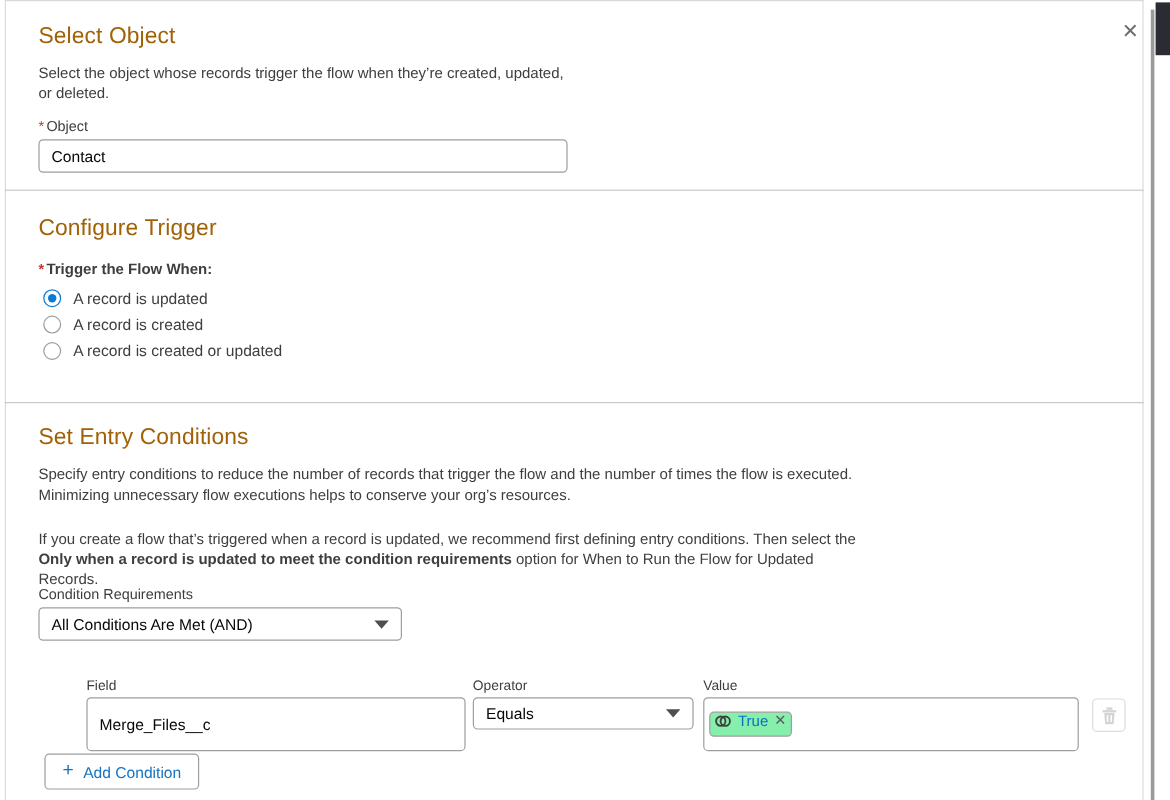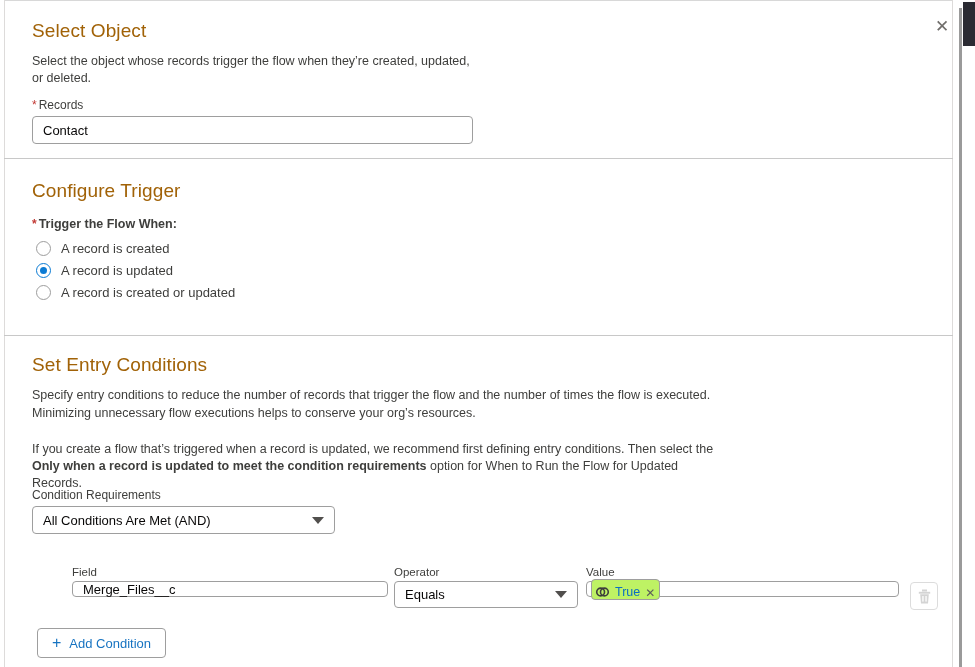--- a/index.html
+++ b/index.html
@@ -137,21 +137,21 @@
   .req-star {
     color: #c23934;
     font-size: 12px;
     margin-right: 2px;
   }
   .input-box {
     box-sizing: border-box;
     border: 1px solid #9e9e9e;
     border-radius: 4px;
     background: #ffffff;
-    height: 16px;
+    height: 45px;
     font-size: 13px;
     color: #080707;
     padding: 0 10px;
     display: flex;
     align-items: center;
     font-family: "Liberation Sans", sans-serif;
     outline: none;
   }
   .select-box {
     box-sizing: border-box;
@@ -224,26 +224,26 @@
 
   
   .cond-col-label {
     font-size: 11.5px;
     color: #3e3e3c;
     margin-bottom: 3px;
     display: block;
   }
   .pill {
     display: inline-flex;
-    align-items: flex-end;
+    align-items: flex-start;
     border: 1px solid #9e9e9e;
     border-radius: 4px;
     height: 21px;
     padding: 0 4px 0 3px;
-    background: #bef264;
+    background: #86efac;
     box-sizing: border-box;
   }
   .pill-icon {
     width: 15px;
     height: 14px;
     margin-right: 5px;
     flex: none;
     display: block;
   }
   .pill-text {
@@ -305,43 +305,43 @@
 
   <button class="close-btn">✕</button>
 
   <div class="section" style="top:20px;height:138px;">
     <div class="sec-title" style="position:absolute;left:27px;top:0px;">Select Object</div>
 
     <div class="sec-desc" style="position:absolute;left:27px;top:33px;width:440px;">Select the object whose records trigger the flow when they’re created, updated, or deleted.</div>
 
     <div style="position:absolute;left:27px;top:78px;width:441px;">
       <span class="field-label">
-        <span class="req-star">*</span><span>Records</span>
+        <span class="req-star">*</span><span>Object</span>
       </span>
       <div class="input-box" style="height:28px;">Contact</div>
     </div>
   </div>
 
   <div class="divider" style="top:158px;"></div>
 
   <div class="section" style="top:180px;height:155px;">
     <div class="sec-title" style="position:absolute;left:27px;top:0px;">Configure Trigger</div>
 
     <div class="radio-group-label" style="position:absolute;left:27px;top:37px;">
       <span class="req-star">*</span><span>Trigger the Flow When:</span>
     </div>
 
     <div style="position:absolute;left:31px;top:58px;">
+      <div class="radio-row selected">
+        <span class="radio-mark"></span>
+        <span class="radio-label">A record is updated</span>
+      </div>
       <div class="radio-row">
         <span class="radio-mark"></span>
         <span class="radio-label">A record is created</span>
-      </div>
-      <div class="radio-row selected">
-        <span class="radio-mark"></span>
-        <span class="radio-label">A record is updated</span>
       </div>
       <div class="radio-row">
         <span class="radio-mark"></span>
         <span class="radio-label">A record is created or updated</span>
       </div>
     </div>
   </div>
 
   <div class="divider" style="top:335px;"></div>
 

